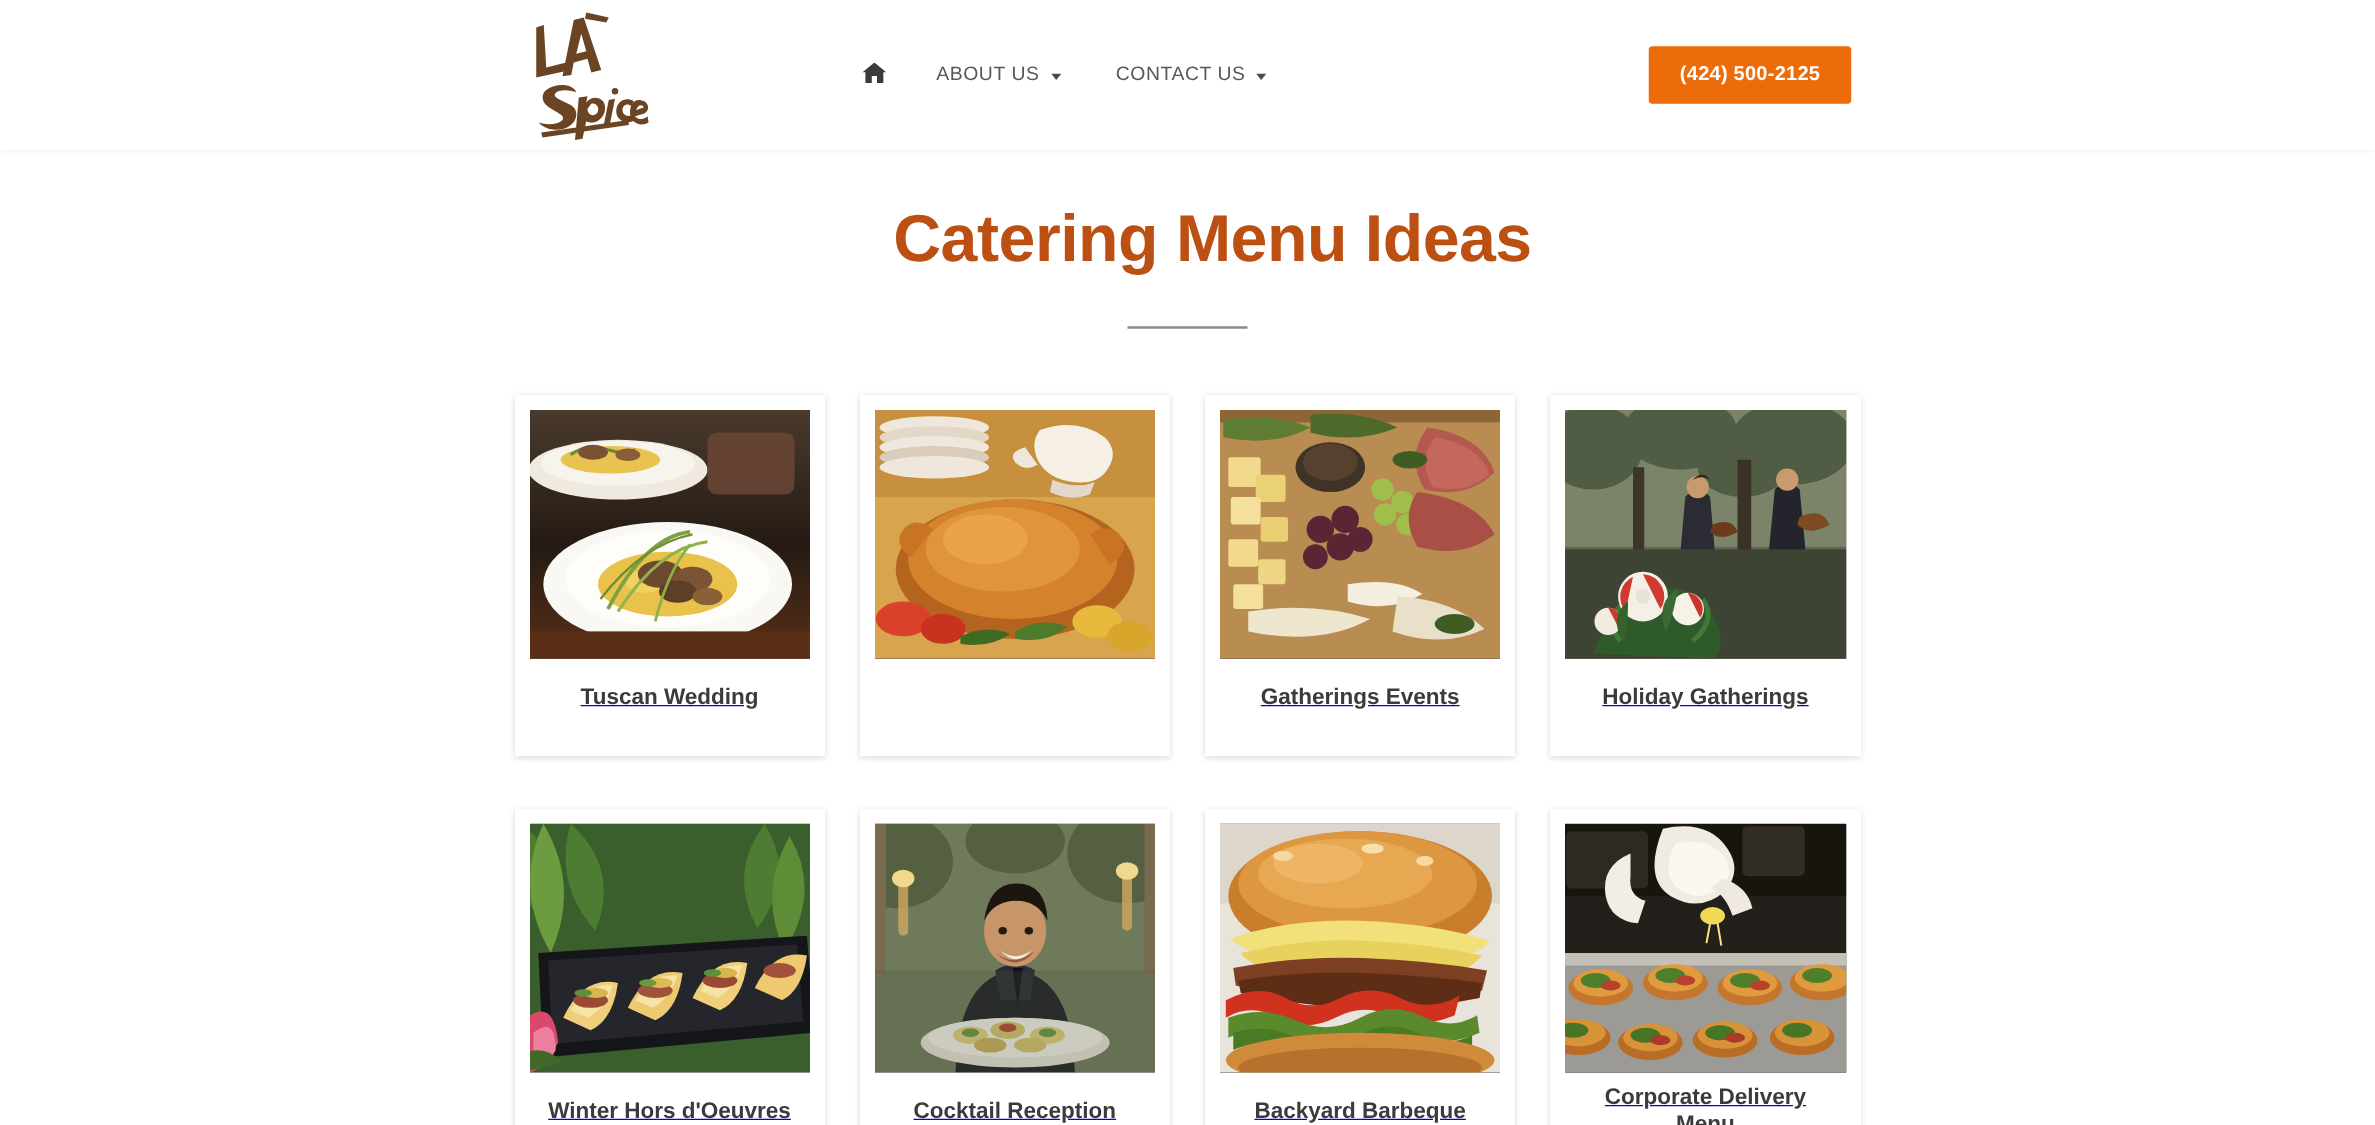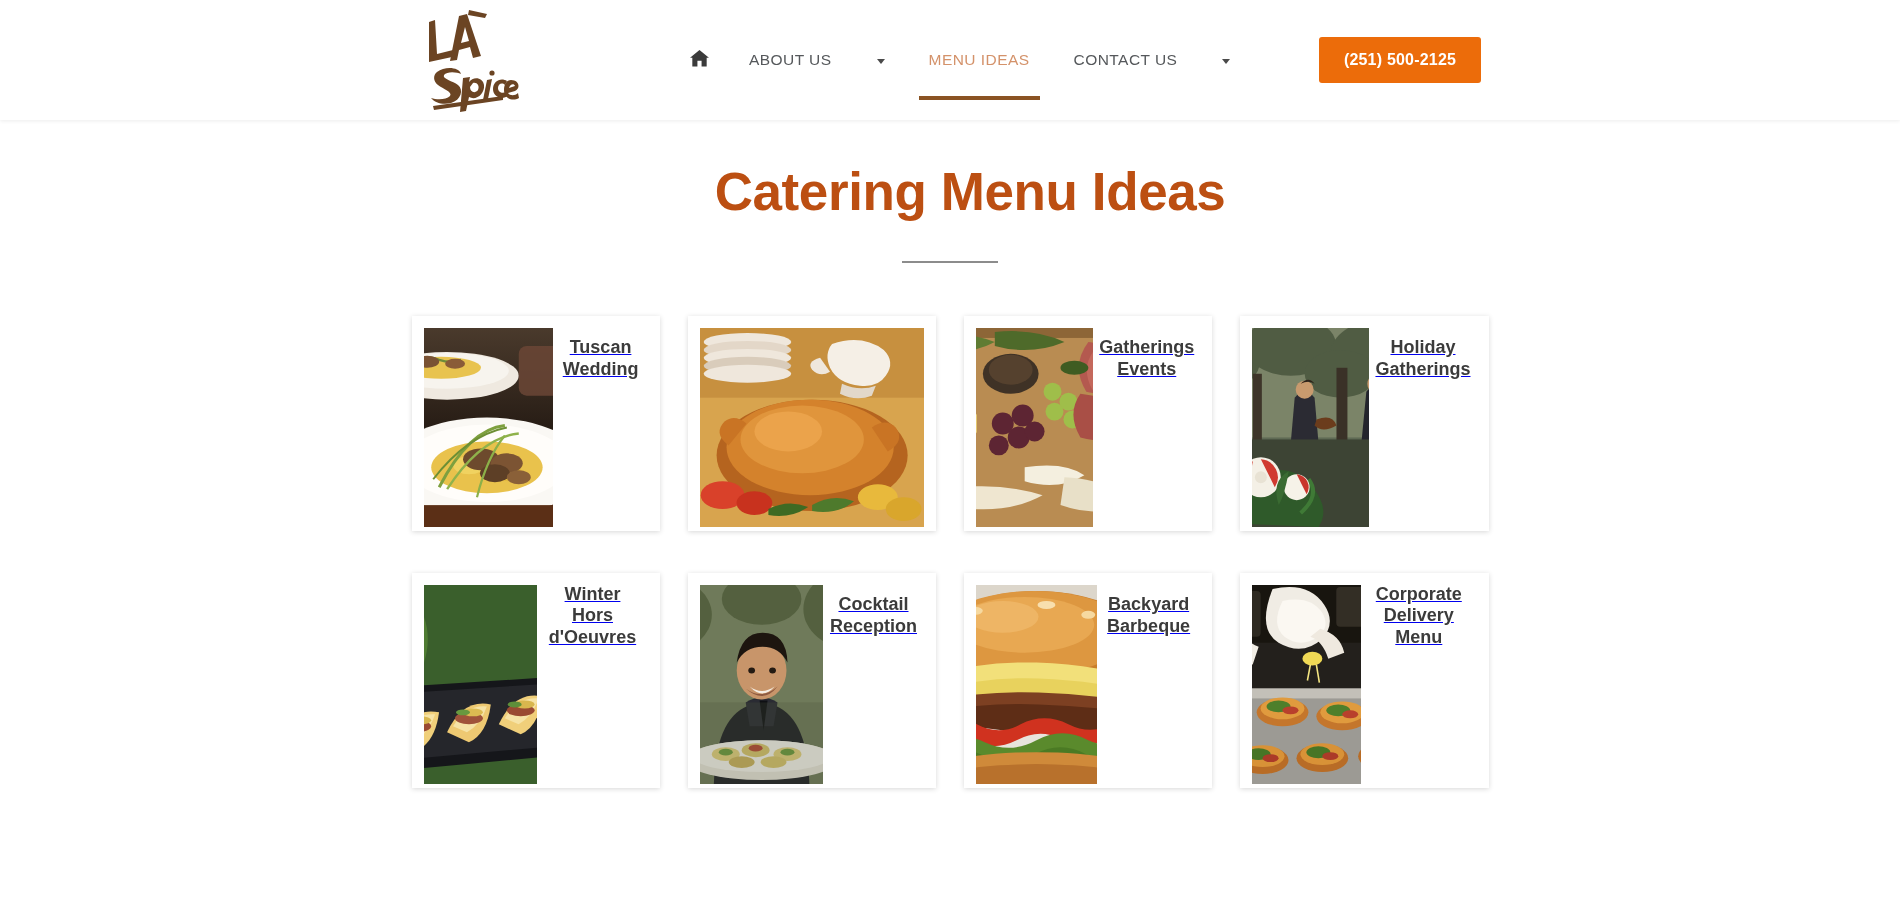--- a/index.html
+++ b/index.html
@@ -65,21 +65,20 @@
     align-items: center;
     padding: 0 22px;
     height: 120px;
     font-size: 15.5px;
     letter-spacing: 0.45px;
     color: #55585b;
     cursor: pointer;
     text-transform: uppercase;
     white-space: nowrap;
     font-weight: 400;
-    gap: 36px;
   }
 
   .nav-item.home-item { padding: 0 18px; }
 
   .nav-item.active {
     color: #d4926a;
   }
 
   .nav-item.active::after {
     content: "";
@@ -167,22 +166,23 @@
   .card-cell {
     width: 25%;
     padding: 0 14px 42px 14px;
     display: flex;
   }
 
   .menu-card {
     width: 100%;
     background: #ffffff;
     box-shadow: 0 1px 5px rgba(0,0,0,0.16);
-    padding: 12px 12px 4px 12px;
-    display: flex;
+    padding: 12px 12px 16px 12px;
+    display: flex;
+    flex-direction: column;
     cursor: pointer;
   }
 
   .card-thumb {
     width: 100%;
     height: 199px;
     overflow: hidden;
     position: relative;
     background: #3a2f26;
   }
@@ -241,32 +241,29 @@
             <path fill="#3b3b3b" d="M10 0 L20 8.2 L17.6 8.2 L17.6 17.4 L12.2 17.4 L12.2 11.4 L7.8 11.4 L7.8 17.4 L2.4 17.4 L2.4 8.2 L0 8.2 Z"></path>
           </svg>
         </span>
       </div>
 
       <div class="nav-item">
         <span>ABOUT US</span>
         <span class="caret"></span>
       </div>
 
-      <div class="nav-item active">
-        <span>MENU IDEAS</span>
-      </div>
 
 
       <div class="nav-item">
         <span>CONTACT US</span>
         <span class="caret"></span>
       </div>
     </nav>
 
-    <button class="phone-button">(251) 500-2125</button>
+    <button class="phone-button">(424) 500-2125</button>
   </div>
 </header>
 
 <main class="page-body">
 
   <h1 class="page-title">Catering Menu Ideas</h1>
   <div class="title-divider"></div>
 
   <section class="card-grid">
 

